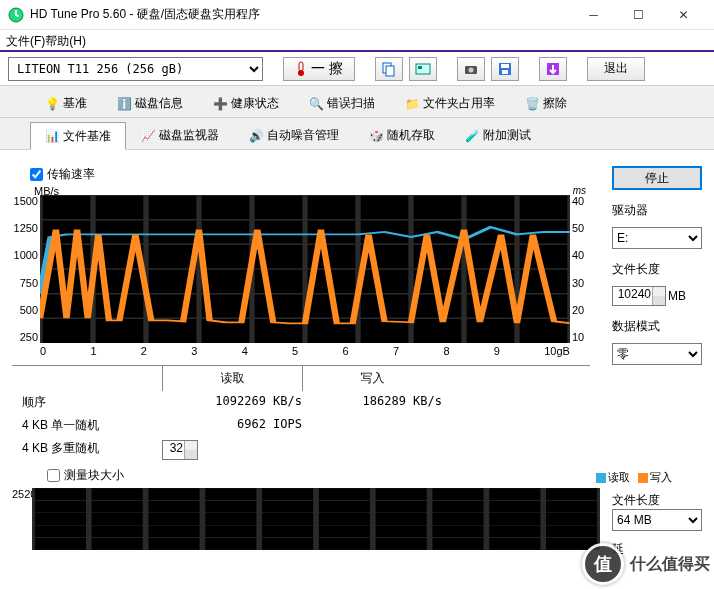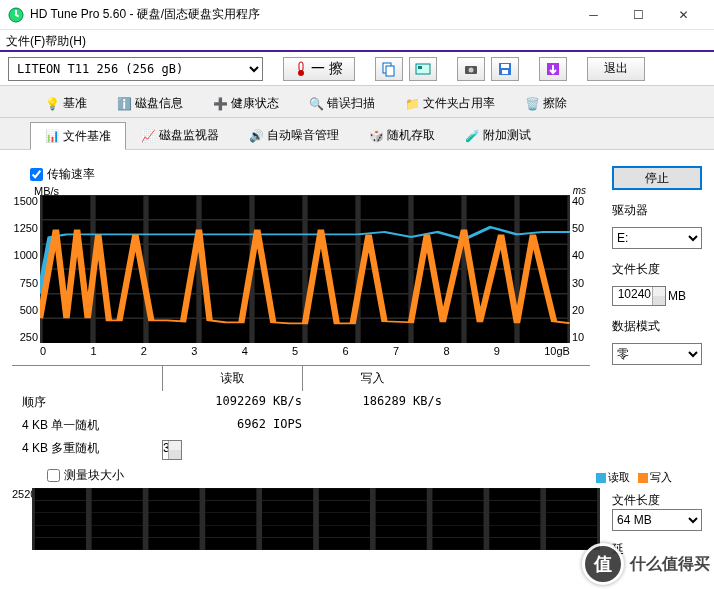--- a/index.html
+++ b/index.html
@@ -33,21 +33,21 @@
 .chart-yaxis-r { position: absolute; right: 0; top: 8px; bottom: 14px; width: 18px; display: flex; flex-direction: column; justify-content: space-between; text-align: left; font-size: 11px; }
 .chart-xaxis { position: absolute; left: 28px; right: 20px; bottom: 0; display: flex; justify-content: space-between; font-size: 11px; }
 .chart-plot { position: absolute; left: 28px; right: 20px; top: 8px; bottom: 14px; background: #000; }
 .results { border-top: 1px solid #888; margin-top: 8px; }
 .res-head { display: flex; }
 .res-head div { flex: 1; text-align: center; padding: 4px 0; font-size: 12px; }
 .res-row { display: flex; padding: 3px 0; font-size: 12px; }
 .res-row .lbl { width: 150px; padding-left: 10px; }
 .res-row .v1 { width: 140px; text-align: right; font-family: monospace; }
 .res-row .v2 { width: 140px; text-align: right; font-family: monospace; }
-.spin { width: 20px; height: 20px; border: 1px solid #7a7a7a; font-size: 12px; text-align: right; padding-right: 14px; position: relative; background: #fff; }
+.spin { width: 36px; height: 20px; border: 1px solid #7a7a7a; font-size: 12px; text-align: right; padding-right: 14px; position: relative; background: #fff; }
 .spin::after { content: ""; position: absolute; right: 0; top: 0; bottom: 0; width: 12px; border-left: 1px solid #aaa; background: linear-gradient(#f0f0f0 50%, #e0e0e0 50%); }
 .panel-btn { height: 24px; border: 2px solid #0078d7; background: #e1e1e1; font-size: 12px; cursor: pointer; }
 .side-label { font-size: 12px; margin-top: 4px; }
 .side-combo { width: 100%; height: 22px; border: 1px solid #7a7a7a; font-size: 12px; background: #fff;}
 .side-spin-row { display: flex; align-items: center; gap: 2px; }
 .bottom-block { padding: 4px 12px 0 12px; }
 .legend { display: flex; align-items: center; gap: 2px; font-size: 11px; justify-content: flex-end; margin-right: 30px;}
 .legend .sw { width: 10px; height: 10px; display: inline-block; }
 .chart2-wrap { display: flex; gap: 12px; }
 .chart2-left { flex: 1; position: relative; height: 62px; }

